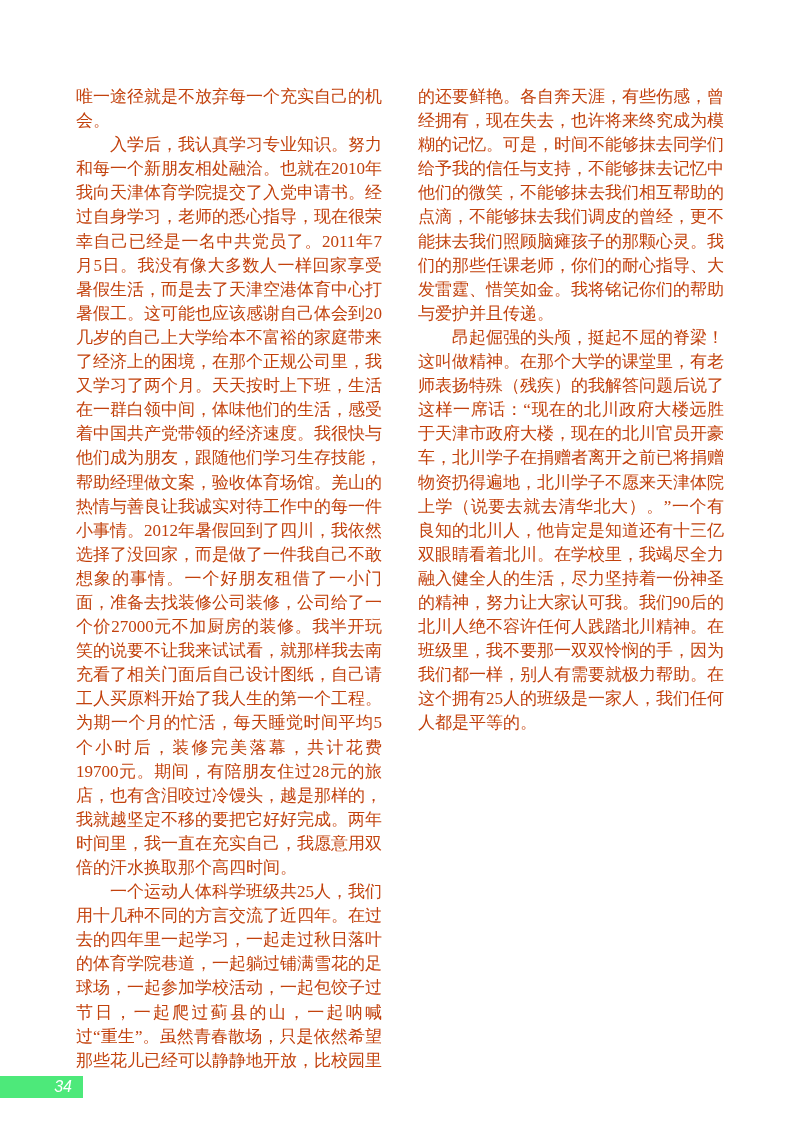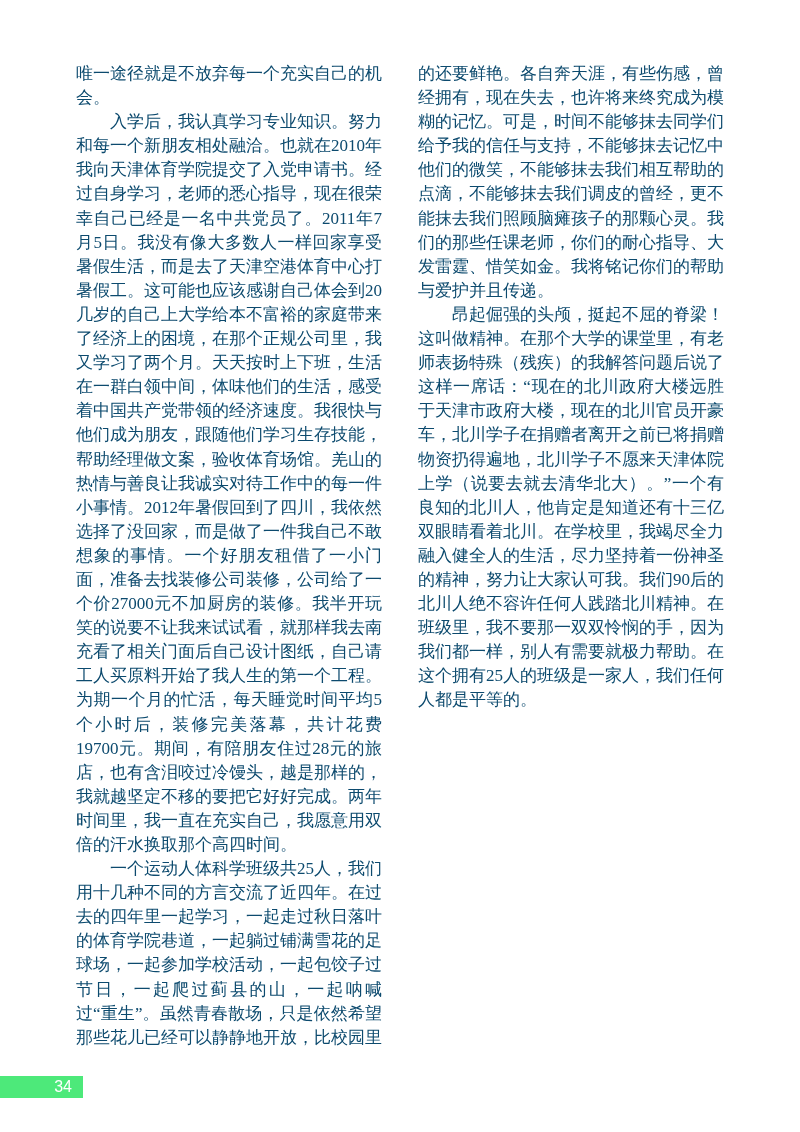--- a/index.html
+++ b/index.html
@@ -10,25 +10,25 @@
   .page {
     position: relative;
     width: 800px;
     height: 1132px;
     background: #ffffff;
     overflow: hidden;
     font-family: "Liberation Serif", "DejaVu Serif", serif;
   }
   .text-column {
     position: absolute;
-    top: 62px;
+    top: 85px;
     width: 306px;
     font-size: 17px;
     line-height: 24.1px;
-    color: #0c4a6e;
+    color: #c2410c;
     text-align: justify;
     letter-spacing: 0;
   }
   .text-column p {
     margin: 0;
     padding: 0;
   }
   .text-column p.indent {
     text-indent: 2em;
   }
@@ -46,20 +46,21 @@
     display: block;
     width: 100%;
     height: 22px;
     line-height: 22px;
     text-align: right;
     padding-right: 11px;
     box-sizing: border-box;
     color: #ffffff;
     font-family: "Liberation Sans", "DejaVu Sans", sans-serif;
     font-size: 16px;
+    font-style: italic;
   }
 </style>
 </head>
 <body>
 
 <div class="page">
 
   <div class="text-column col-left">
     <p>唯一途径就是不放弃每一个充实自己的机会。</p>
     <p class="indent">入学后，我认真学习专业知识。努力和每一个新朋友相处融洽。也就在2010年我向天津体育学院提交了入党申请书。经过自身学习，老师的悉心指导，现在很荣幸自己已经是一名中共党员了。2011年7月5日。我没有像大多数人一样回家享受暑假生活，而是去了天津空港体育中心打暑假工。这可能也应该感谢自己体会到20几岁的自己上大学给本不富裕的家庭带来了经济上的困境，在那个正规公司里，我又学习了两个月。天天按时上下班，生活在一群白领中间，体味他们的生活，感受着中国共产党带领的经济速度。我很快与他们成为朋友，跟随他们学习生存技能，帮助经理做文案，验收体育场馆。羌山的热情与善良让我诚实对待工作中的每一件小事情。2012年暑假回到了四川，我依然选择了没回家，而是做了一件我自己不敢想象的事情。一个好朋友租借了一小门面，准备去找装修公司装修，公司给了一个价27000元不加厨房的装修。我半开玩笑的说要不让我来试试看，就那样我去南充看了相关门面后自己设计图纸，自己请工人买原料开始了我人生的第一个工程。为期一个月的忙活，每天睡觉时间平均5个小时后，装修完美落幕，共计花费19700元。期间，有陪朋友住过28元的旅店，也有含泪咬过冷馒头，越是那样的，我就越坚定不移的要把它好好完成。两年时间里，我一直在充实自己，我愿意用双倍的汗水换取那个高四时间。</p>

